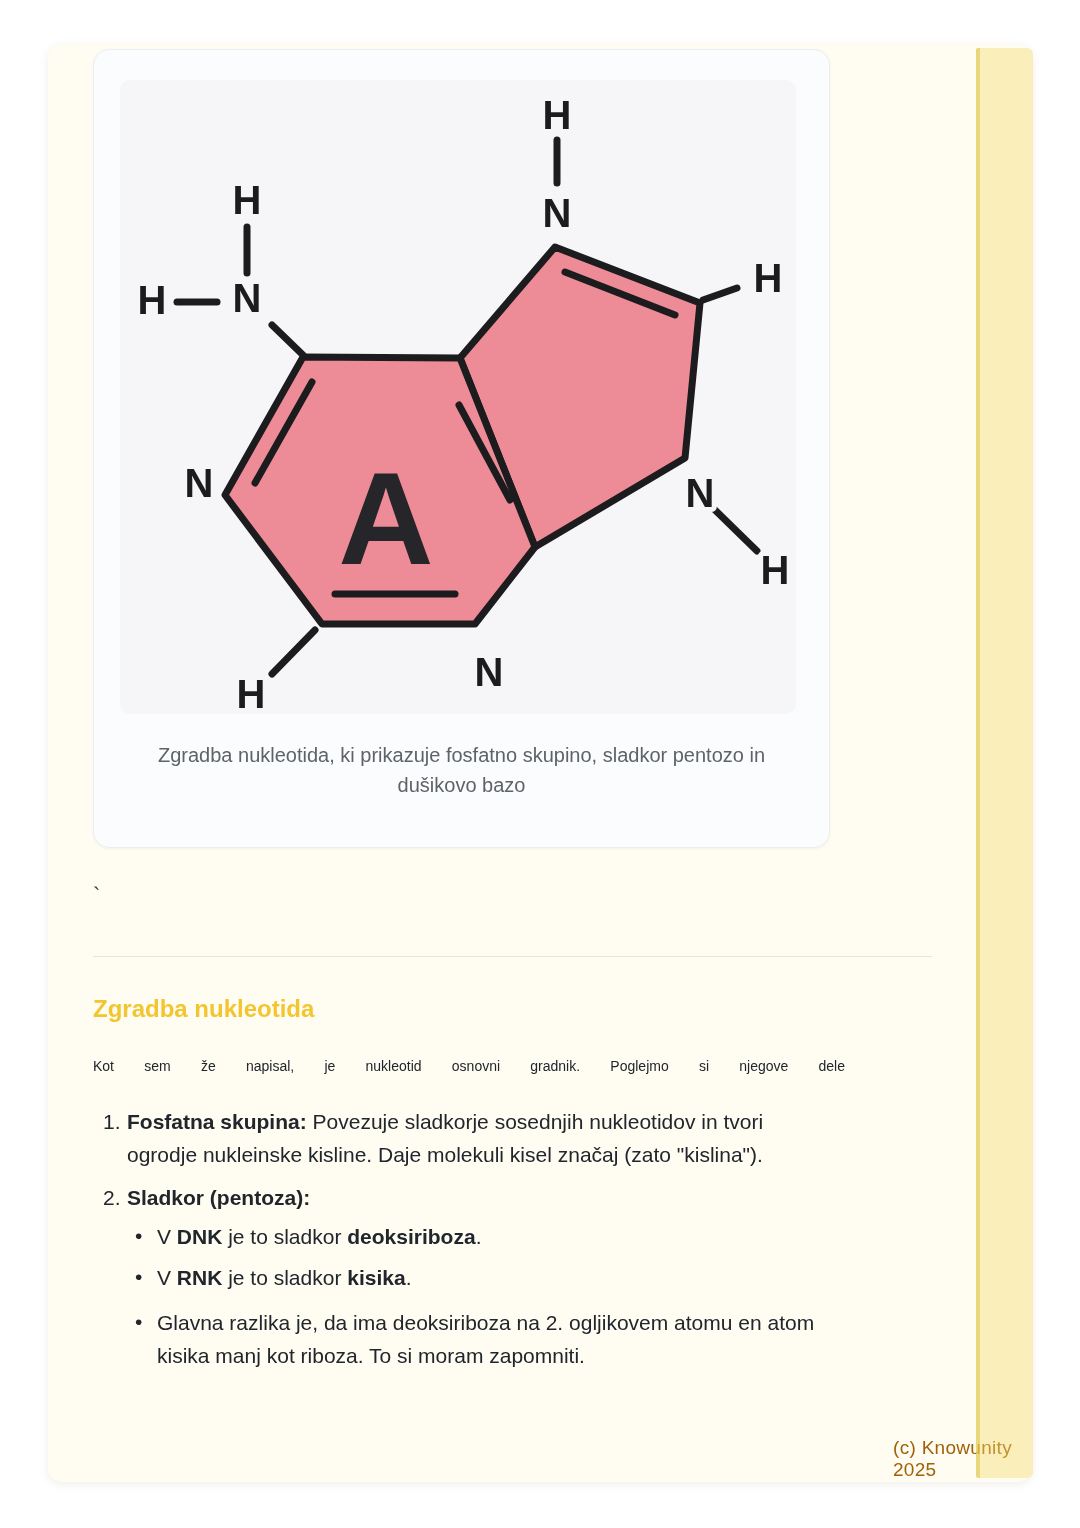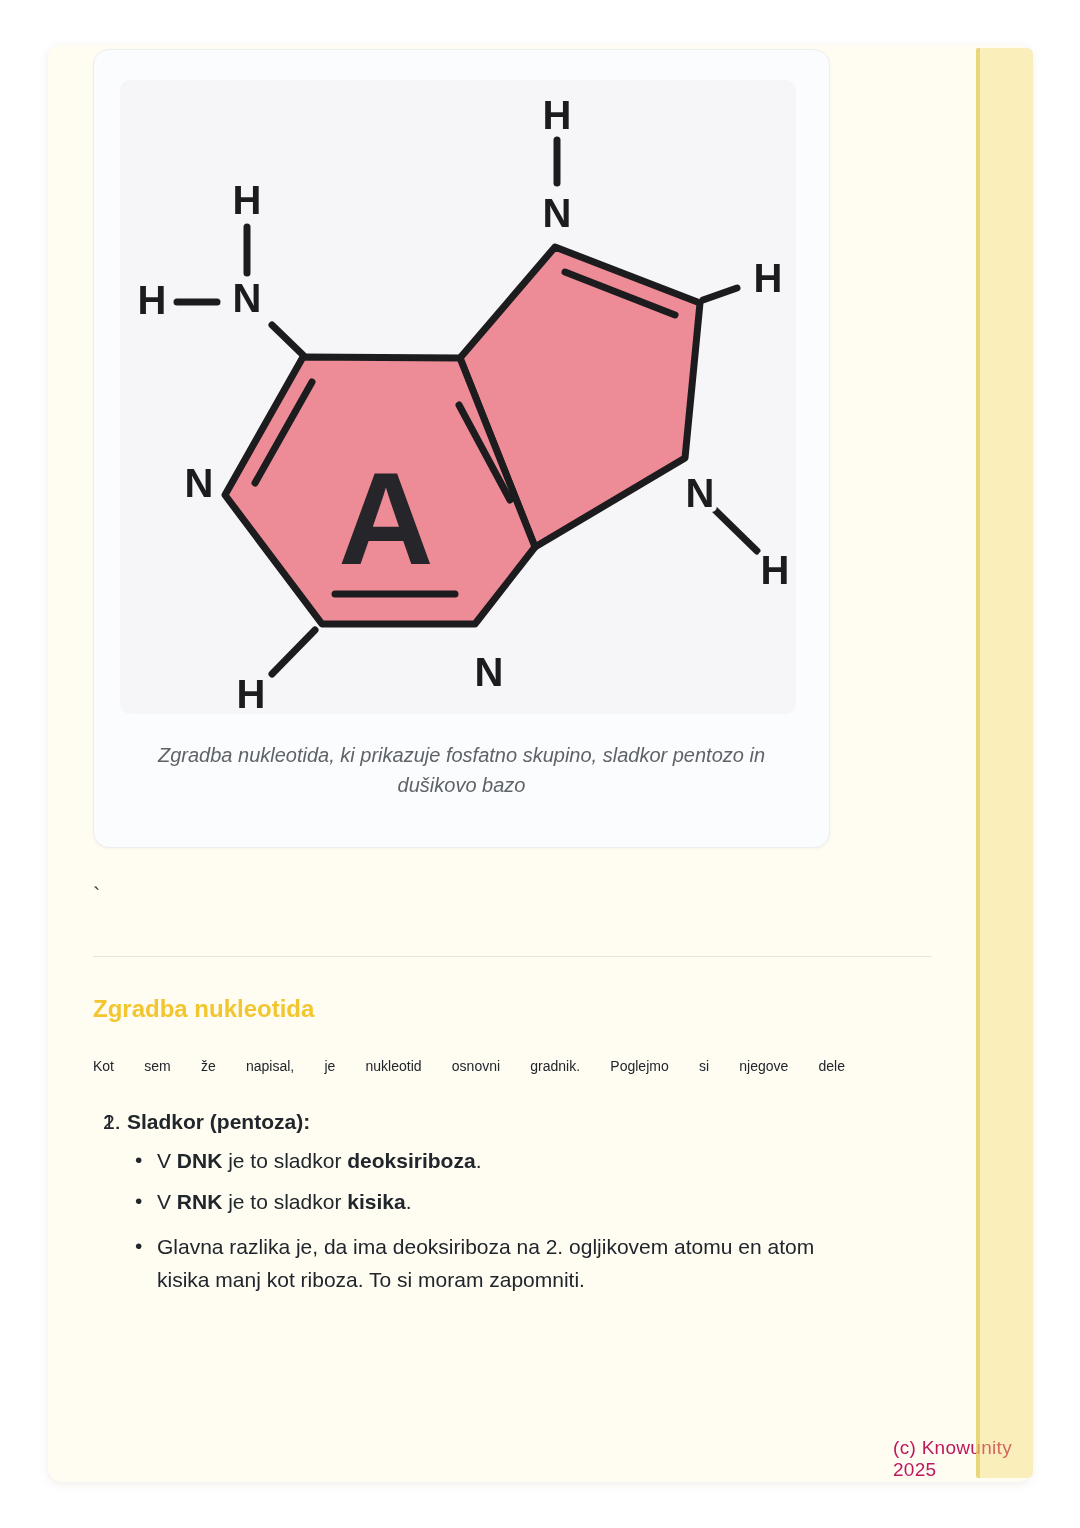--- a/index.html
+++ b/index.html
@@ -27,21 +27,21 @@
     position:absolute;left:45px;top:4px;width:735px;height:797px;
     background:#FBFCFE;border:1px solid #ECEEF1;border-radius:16px;
     box-shadow:0 1px 3px rgba(60,60,60,.05);
   }
   .figure-panel{
     position:absolute;left:26px;top:30px;width:676px;height:634px;
     background:#F6F6F8;border-radius:10px;overflow:hidden;
   }
   .figure-caption{
     position:absolute;left:0;top:690px;width:100%;
-    text-align:center;font-style:italic;color:#5E6368;
+    text-align:center;color:#5E6368;
     font-size:20px;line-height:30px;
   }
   .stray-char{
     position:absolute;left:45px;top:838px;font-size:22px;color:#3a3a3a;
   }
   .divider{
     position:absolute;left:45px;top:911px;width:839px;height:0;
     border-top:1px solid #E8E6DC;
   }
   .content{
@@ -70,21 +70,21 @@
   .ulist .uitem{
     position:relative;padding-left:64px;font-size:21px;line-height:33px;
     max-width:734px;
   }
   .ulist .uitem + .uitem{margin-top:8px;}
   .ulist .uitem.gap-lg{margin-top:12px;}
   .ulist .marker{position:absolute;left:42px;top:-1px;}
   .b{font-weight:700;}
   .i{margin-top:40px;}
   .footer-credit{
-    position:absolute;left:845px;top:1392px;font-size:19px;color:#be185d;
+    position:absolute;left:845px;top:1392px;font-size:19px;color:#a16207;
     z-index:1;letter-spacing:.3px;
   }
   svg text.atom{
     font-family:"Liberation Sans", sans-serif;font-weight:800;font-size:40px;
     fill:#1C1C1E;paint-order:stroke;stroke:#F6F6F8;stroke-width:10px;
     stroke-linejoin:round;
   }
   svg text.base-letter{
     font-family:"Liberation Sans", sans-serif;font-weight:800;font-size:132px;
     fill:#26262A;
@@ -150,20 +150,21 @@
   <div class="content">
     <h3 class="sub-heading">Zgradba nukleotida</h3>
 
     <div class="para">
       <div class="just">Kot sem že napisal, je nukleotid osnovni gradnik. Poglejmo si njegove dele</div>
     </div>
 
     <div class="olist">
       <div class="oitem">
         <span class="num">1.</span>
+        <span><span class="b">Fosfatna skupina:</span><span> Povezuje sladkorje sosednjih nukleotidov in tvori ogrodje nukleinske kisline. Daje molekuli kisel značaj (zato "kislina").</span></span>
       </div>
       <div class="oitem">
         <span class="num">2.</span>
         <span><span class="b">Sladkor (pentoza):</span></span>
       </div>
     </div>
 
     <div class="ulist">
       <div class="uitem">
         <span class="marker">•</span>

